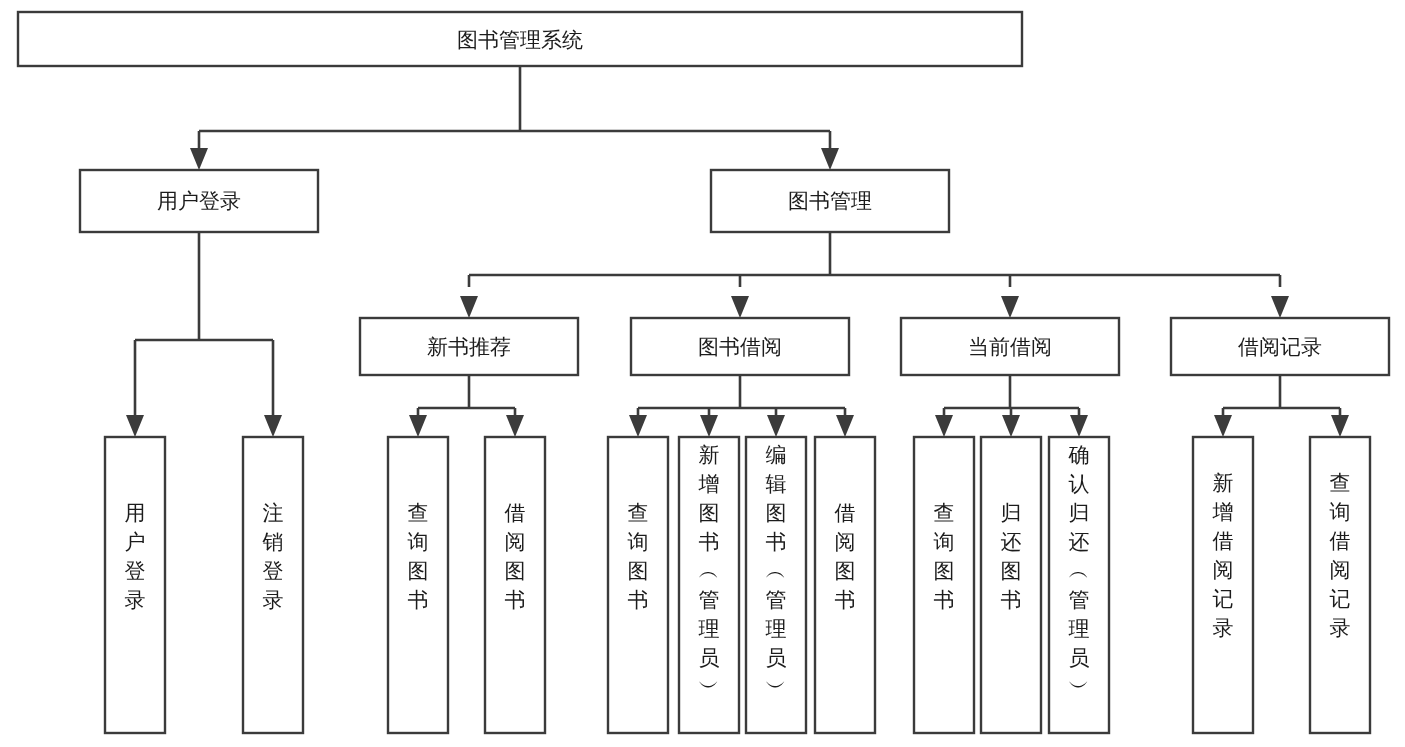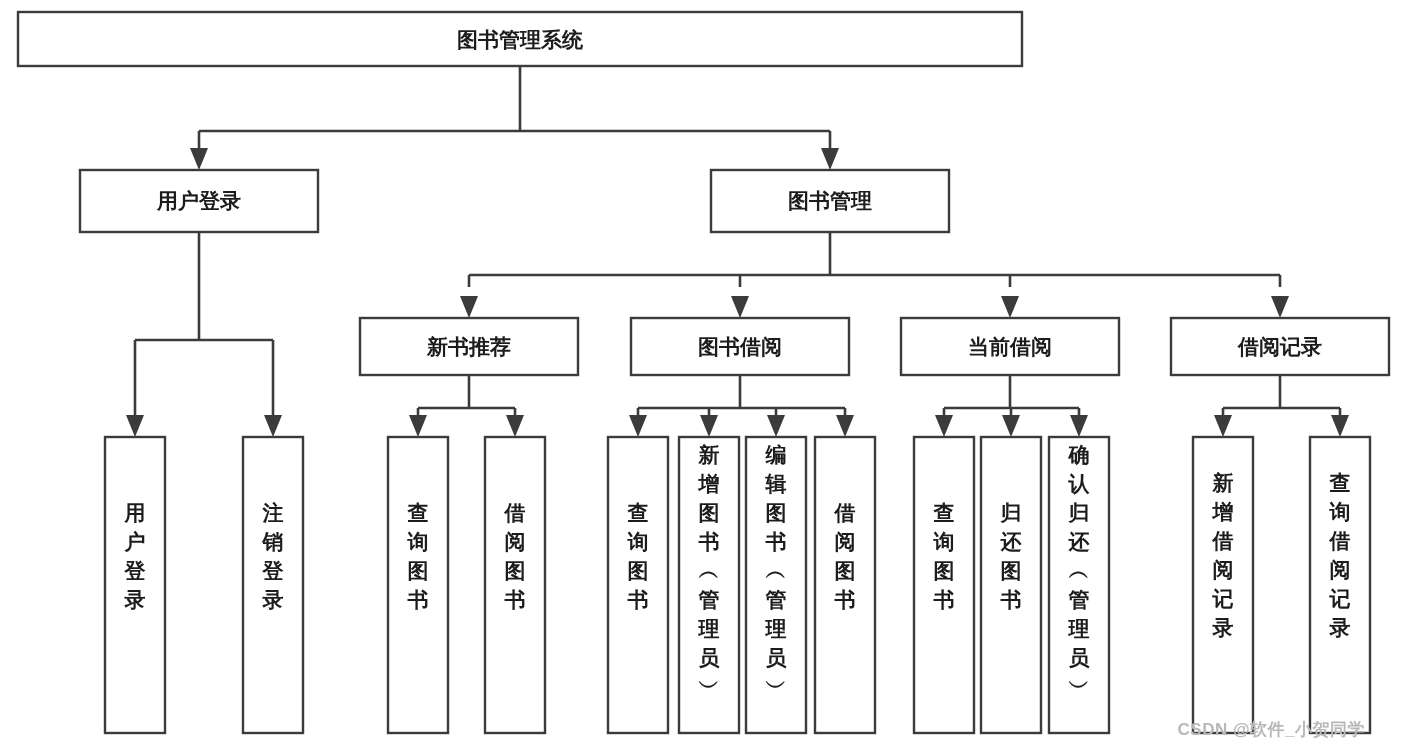--- a/index.html
+++ b/index.html
@@ -13,21 +13,20 @@
     font-family: "Liberation Sans", sans-serif;
     overflow: hidden;
     position: relative;
   }
   #diagram-root {
     position: absolute;
     left: 0;
     top: 0;
     width: 1375px;
     height: 747px;
-    font-weight: bold;
   }
   svg.diagram {
     display: block;
     width: 1405px;
     height: 747px;
   }
   .node-rect {
     fill: #ffffff;
     stroke: #3b3b3b;
     stroke-width: 2.4;
@@ -225,14 +224,13 @@
       <rect class="node-rect" x="1193" y="437" width="60" height="296"></rect>
       <text class="node-label-v vtext" x="1223" y="490"><tspan x="1223" dy="0">新</tspan><tspan x="1223" dy="29">增</tspan><tspan x="1223" dy="29">借</tspan><tspan x="1223" dy="29">阅</tspan><tspan x="1223" dy="29">记</tspan><tspan x="1223" dy="29">录</tspan></text>
     </g>
     <g>
       <rect class="node-rect" x="1310" y="437" width="60" height="296"></rect>
       <text class="node-label-v vtext" x="1340" y="490"><tspan x="1340" dy="0">查</tspan><tspan x="1340" dy="29">询</tspan><tspan x="1340" dy="29">借</tspan><tspan x="1340" dy="29">阅</tspan><tspan x="1340" dy="29">记</tspan><tspan x="1340" dy="29">录</tspan></text>
     </g>
 
   </svg>
 
-  <div class="watermark">CSDN @软件_小贺同学</div>
 </div>
 
 </body></html>

